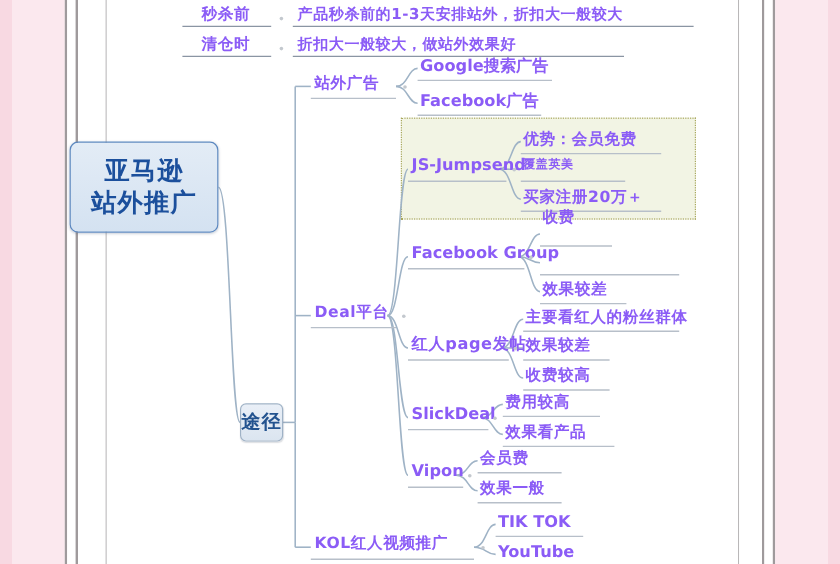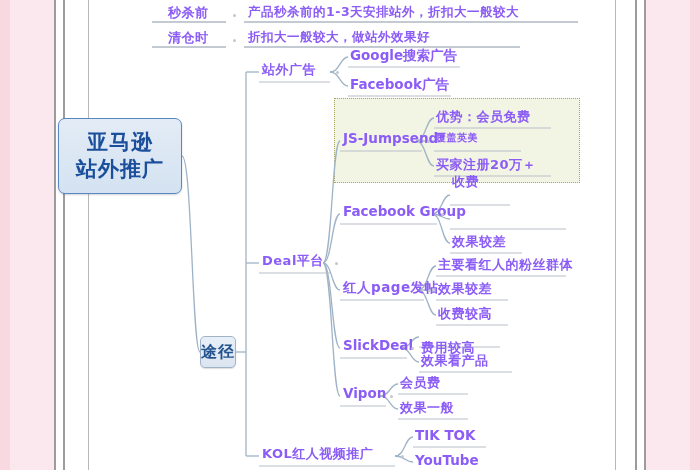--- a/index.html
+++ b/index.html
@@ -238,21 +238,21 @@
     <div class="node lbl cn" style="left:356px;top:235px;font-size:13px;">效果较差</div>
 
     <div class="node lbl cn" style="left:247px;top:281px;font-size:13.5px;">红人page发帖</div>
     <div class="bullet" style="left:332px;top:289px;"></div>
     <div class="node lbl cn" style="left:342px;top:258px;font-size:13px;">主要看红人的粉丝群体</div>
     <div class="node lbl cn" style="left:342px;top:282px;font-size:13px;">效果较差</div>
     <div class="node lbl cn" style="left:342px;top:307px;font-size:13px;">收费较高</div>
 
     <div class="node lbl" style="left:247px;top:339px;font-size:13.5px;">SlickDeal</div>
     <div class="bullet" style="left:315px;top:347px;"></div>
-    <div class="node lbl cn" style="left:325px;top:329px;font-size:13px;margin-top:12px;">费用较高</div>
+    <div class="node lbl cn" style="left:325px;top:329px;font-size:13px;">费用较高</div>
     <div class="node lbl cn" style="left:325px;top:354px;font-size:13px;">效果看产品</div>
 
     <div class="node lbl" style="left:247px;top:387px;font-size:13.5px;">Vipon</div>
     <div class="bullet" style="left:294px;top:395px;"></div>
     <div class="node lbl cn" style="left:304px;top:376px;font-size:13px;">会员费</div>
     <div class="node lbl cn" style="left:304px;top:401px;font-size:13px;">效果一般</div>
 
     <div class="node lbl cn" style="left:166px;top:447px;font-size:13px;">KOL红人视频推广</div>
     <div class="bullet" style="left:305px;top:455px;"></div>
     <div class="node lbl" style="left:319px;top:429px;font-size:13.5px;">TIK TOK</div>

